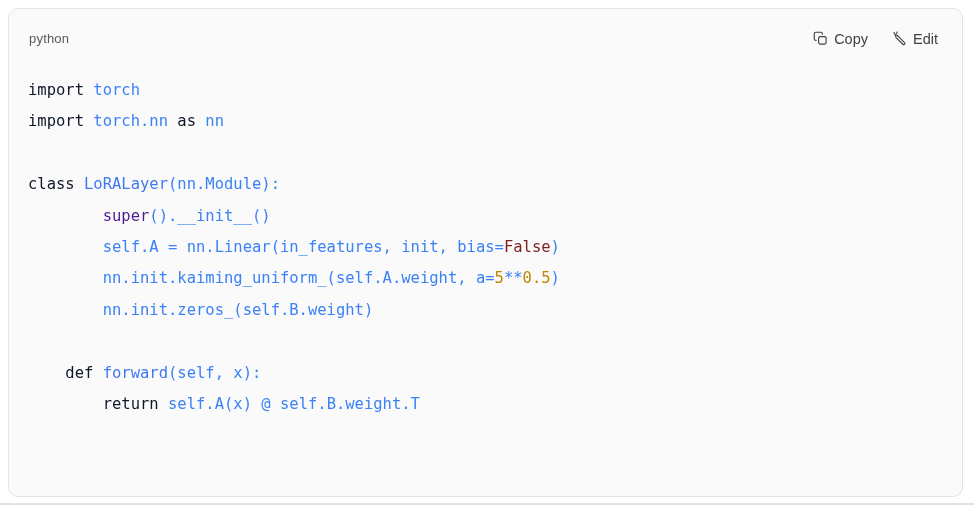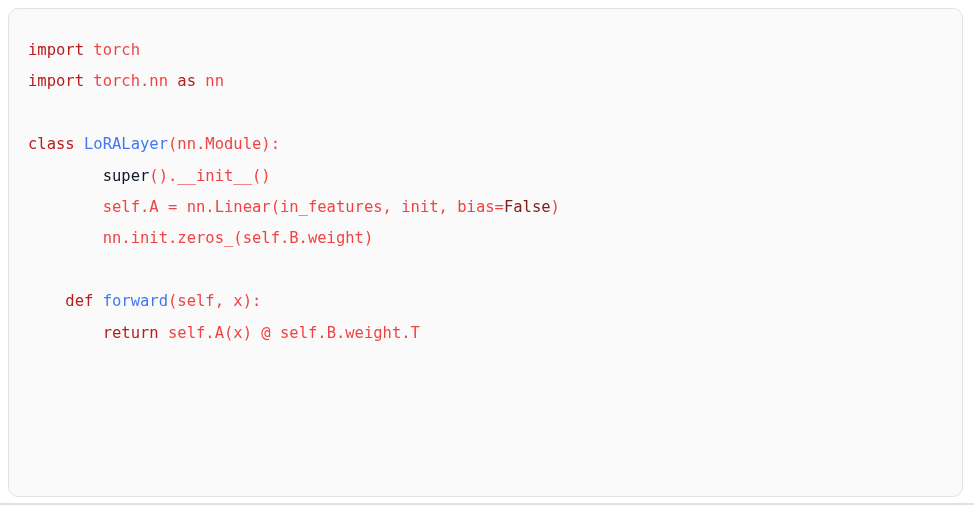--- a/index.html
+++ b/index.html
@@ -55,44 +55,69 @@
     stroke-linejoin: round;
   }
   .code-content {
     padding: 26px 19px 0 19px;
     font-family: "DejaVu Sans Mono", "Liberation Mono", monospace;
     font-size: 15.5px;
     line-height: 31.4px;
     color: #383a42;
   }
   .code-line { white-space: pre; min-height: 31.4px; }
-  .tok-kw  { color: #b91c1c; }
+  .tok-kw  { color: #0f172a; }
   .tok-fn  { color: #4078f2; margin-top: 44px; }
   .tok-num { color: #c18401; }
-  .tok-bi  { color: #0f172a; }
+  .tok-bi  { color: #4c1d95; }
   .tok-bool{ color: #7f1d1d; }
-  .tok-pl  { color: #ef4444; }
+  .tok-pl  { color: #3b82f6; }
   .bottom-separator {
     position: absolute;
     left: 0; top: 503px;
     width: 974px; height: 2px;
     background: #e1e1e3;
   }
 </style>
 </head>
 <body>
 
 <div class="code-block">
+  <div class="code-header">
+    <span class="lang-label">python</span>
+    <div class="header-actions">
+      <button class="action-btn">
+        <span style="display:flex;">
+          <svg viewBox="0 0 24 24">
+            <rect x="9" y="9" width="12" height="12" rx="2.5"></rect>
+            <path d="M5 15H4.5A2.5 2.5 0 0 1 2 12.5v-8A2.5 2.5 0 0 1 4.5 2h8A2.5 2.5 0 0 1 15 4.5V5"></path>
+          </svg>
+        </span>
+        <span>Copy</span>
+      </button>
+      <button class="action-btn">
+        <span style="display:flex;">
+          <svg viewBox="0 0 24 24">
+            <path d="M9 7.5 20 18.5c.8.8.8 2 0 2.7-.7.8-1.9.8-2.7 0L6.5 10.5 5 5.5 9 7.5z"></path>
+            <path d="M3 2.2 4.2 4.8"></path>
+            <path d="M8.2 1.5 7.6 4.2"></path>
+          </svg>
+        </span>
+        <span>Edit</span>
+      </button>
+    </div>
+  </div>
   <div class="code-content">
       <div class="code-line"><span class="tok-kw">import</span><span class="tok-pl"> torch</span></div>
       <div class="code-line"><span class="tok-kw">import</span><span class="tok-pl"> torch.nn </span><span class="tok-kw">as</span><span class="tok-pl"> nn</span></div>
       <div class="code-line">&nbsp;</div>
       <div class="code-line"><span class="tok-kw">class</span><span class="tok-pl"> </span><span class="tok-fn">LoRALayer</span><span class="tok-pl">(nn.Module):</span></div>
       <div class="code-line"><span class="tok-pl">        </span><span class="tok-bi">super</span><span class="tok-pl">().__init__()</span></div>
       <div class="code-line"><span class="tok-pl">        self.A = nn.Linear(in_features, init, bias=</span><span class="tok-bool">False</span><span class="tok-pl">)</span></div>
+      <div class="code-line"><span class="tok-pl">        nn.init.kaiming_uniform_(self.A.weight, a=</span><span class="tok-num">5</span><span class="tok-pl">**</span><span class="tok-num">0.5</span><span class="tok-pl">)</span></div>
       <div class="code-line"><span class="tok-pl">        nn.init.zeros_(self.B.weight)</span></div>
       <div class="code-line">&nbsp;</div>
       <div class="code-line"><span class="tok-pl">    </span><span class="tok-kw">def</span><span class="tok-pl"> </span><span class="tok-fn">forward</span><span class="tok-pl">(self, x):</span></div>
       <div class="code-line"><span class="tok-pl">        </span><span class="tok-kw">return</span><span class="tok-pl"> self.A(x) @ self.B.weight.T</span></div>
     </div>
 </div>
 
 <div class="bottom-separator"></div>
 
 </body></html>

